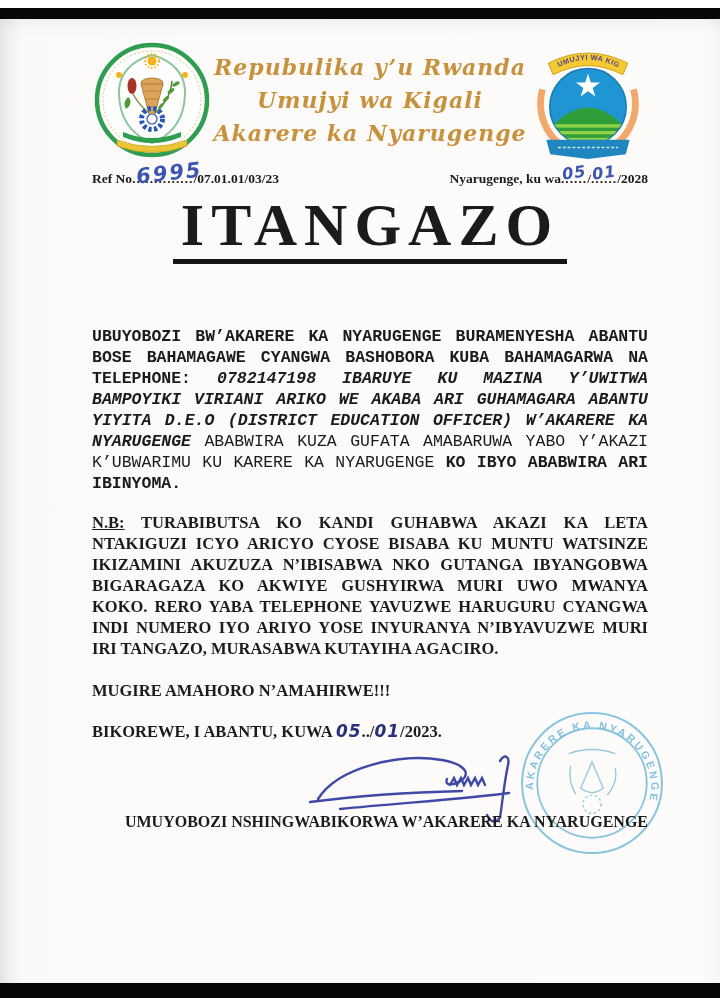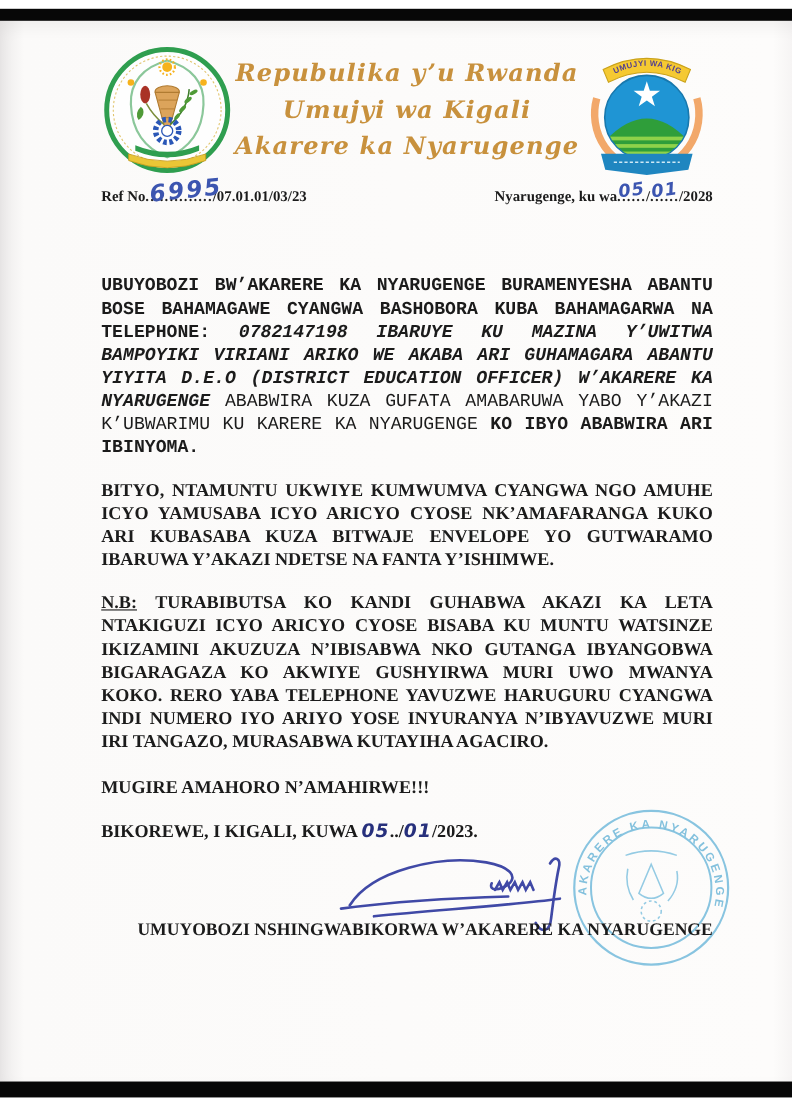--- a/index.html
+++ b/index.html
@@ -119,30 +119,32 @@
 
     <div class="ref-row">
       <div>
         <span>Ref No</span><span class="dots"><span>..............</span><span class="hw ref-hw">6995</span></span><span>/07.01.01/03/23</span>
       </div>
       <div>
         <span>Nyarugenge, ku wa</span><span class="dots"><span>......</span><span class="hw date-hw">05</span></span><span>/</span><span class="dots"><span>......</span><span class="hw date-hw">01</span></span><span>/2028</span>
       </div>
     </div>
 
+    <div class="title-wrap">
+      <span class="title">ITANGAZO</span>
+    </div>
 
     <p class="para first"><span>UBUYOBOZI BW’AKARERE KA NYARUGENGE BURAMENYESHA ABANTU BOSE BAHAMAGAWE CYANGWA BASHOBORA KUBA BAHAMAGARWA NA TELEPHONE: </span><span class="it">0782147198 IBARUYE KU MAZINA Y’UWITWA BAMPOYIKI VIRIANI ARIKO WE AKABA ARI GUHAMAGARA ABANTU YIYITA D.E.O (DISTRICT EDUCATION OFFICER) W’AKARERE KA NYARUGENGE </span><span class="plain">ABABWIRA KUZA GUFATA AMABARUWA YABO Y’AKAZI K’UBWARIMU KU KARERE KA NYARUGENGE </span><span>KO IBYO ABABWIRA ARI IBINYOMA.</span></p>
 
-    <p class="para">BITYO, NTAMUNTU UKWIYE KUMWUMVA CYANGWA NGO AMUHE ICYO YAMUSABA ICYO ARICYO CYOSE NK’AMAFARANGA KUKO ARI KUBASABA KUZA BITWAJE ENVELOPE YO GUTWARAMO IBARUWA Y’AKAZI NDETSE NA FANTA Y’ISHIMWE.</p>
 
     <p class="para"><span class="u">N.B:</span><span> TURABIBUTSA KO KANDI GUHABWA AKAZI KA LETA NTAKIGUZI ICYO ARICYO CYOSE BISABA KU MUNTU WATSINZE IKIZAMINI AKUZUZA N’IBISABWA NKO GUTANGA IBYANGOBWA BIGARAGAZA KO AKWIYE GUSHYIRWA MURI UWO MWANYA KOKO. RERO YABA TELEPHONE YAVUZWE HARUGURU CYANGWA INDI NUMERO IYO ARIYO YOSE INYURANYA N’IBYAVUZWE MURI IRI TANGAZO, MURASABWA KUTAYIHA AGACIRO.</span></p>
 
     <p class="closing">MUGIRE AMAHORO N’AMAHIRWE!!!</p>
 
-    <p class="done"><span>BIKOREWE, I KIGALI, KUWA </span><span class="hw2">05</span><span>../</span><span class="hw2">01</span><span>/2023.</span></p>
+    <p class="done"><span>BIKOREWE, I ABANTU, KUWA </span><span class="hw2">05</span><span>../</span><span class="hw2">01</span><span>/2023.</span></p>
 
     <div class="sig-area">
       <svg class="sig-svg" viewBox="0 0 240 92">
         <g stroke="#4049a6" stroke-width="2.4" fill="none" stroke-linecap="round">
           <path d="M14,54 C34,22 96,8 138,15 C160,19 167,28 158,35 C150,41 140,41 143,34"></path>
           <path d="M146,40 l4,-7 l3,7 l4,-7 l3,7 l4,-7 l3,7 l4,-7 l3,7 l4,-7 l3,7"></path>
           <path d="M196,16 C201,8 206,12 204,20 C201,34 199,50 197,66 C196,78 188,80 183,70"></path>
           <path d="M6,57 C60,50 120,47 158,46"></path>
           <path d="M36,64 C96,58 160,54 205,48"></path>
         </g>

